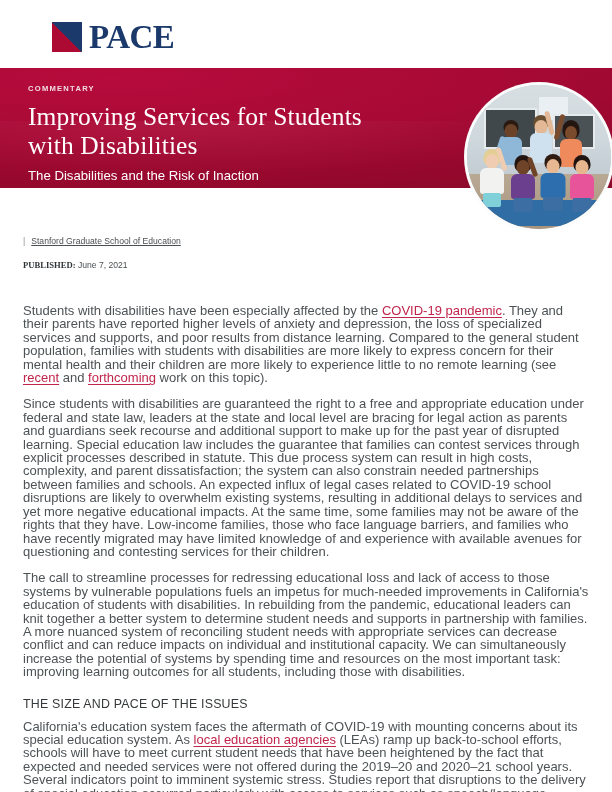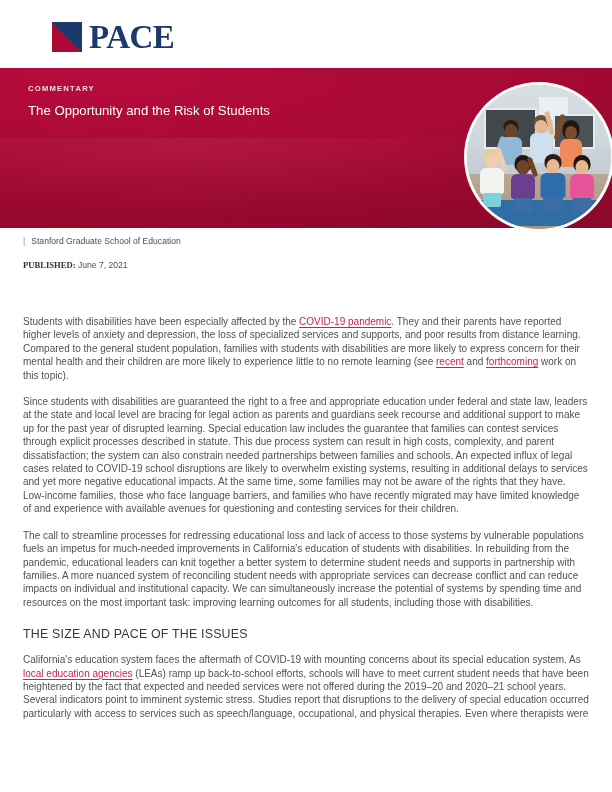--- a/index.html
+++ b/index.html
@@ -63,21 +63,21 @@
     margin-left: 7px;
     line-height: 30px;
   }
 
   
   .hero {
     position: absolute;
     left: 0;
     top: 68px;
     width: 612px;
-    height: 160px;
+    height: 120px;
     background:
       radial-gradient(ellipse 150% 120% at 18% 8%, #B60B3C 0%, #A80A35 42%, #96082D 72%, #860A28 100%);
     overflow: hidden;
   }
   .hero-sheen {
     position: absolute;
     left: -5%;
     top: 44%;
     width: 120%;
     height: 70%;
@@ -196,42 +196,42 @@
     line-height: 12.5px;
   }
   .author-name {
     width: 116px;
     flex: none;
   }
   .author-sep {
     color: #8d9295;
     padding-right: 6px;
   }
-  .author-aff { color: #4a4f52; }
+  .author-aff { color: #4a4f52; text-decoration: underline; }
   .published {
     margin-top: 13px;
     font-size: 8.6px;
     color: #4a4f52;
   }
   .published .pub-label {
     font-weight: bold;
     color: #2f3336;
     font-family: Liberation Serif, serif;
   }
 
   
   .body-col {
     position: absolute;
     left: 23px;
     top: 303px;
     width: 566px;
   }
   .body-col p {
-    margin: 12px 0 13px 0;
-    font-size: 10px;
+    margin: 1px 0 13px 0;
+    font-size: 13px;
     line-height: 13.4px;
     color: #4d5255;
     text-align: left;
   }
   .body-col p:last-child { margin-bottom: 0; }
   a.doc-link {
     color: #C1254B;
     text-decoration: underline;
     text-underline-offset: 1.5px;
   }
@@ -255,21 +255,25 @@
         <div class="tri-blue"></div>
       </div>
       <div class="logo-word">PACE</div>
     </div>
   </div>
 
   <div class="hero">
     <div class="hero-sheen"></div>
     <div class="hero-inner">
       <div class="kicker">COMMENTARY</div>
-      <p class="hero-sub">The Opportunity and the Risk of Students</p>
+      <h1 class="hero-title">
+        <span>Improving Services for Students</span><br>
+        <span>with Disabilities</span>
+      </h1>
+      <p class="hero-sub">The Disabilities and the Risk of Inaction</p>
     </div>
   </div>
 
   <div class="hero-photo">
     <div class="photo-scene">
       <div class="photo-wall"></div>
       <div class="photo-board"></div>
       <div class="photo-window"></div>
       <div class="photo-board2"></div>
       <div class="photo-floor"></div>

